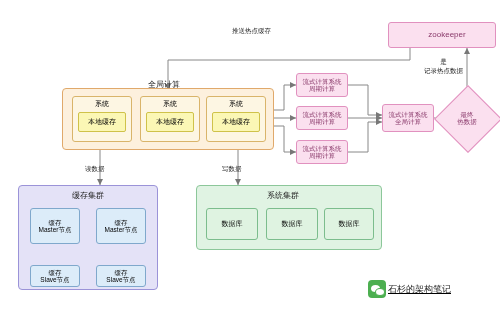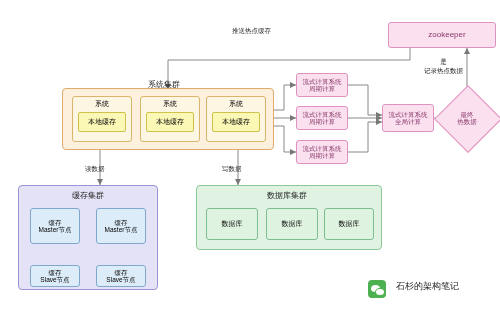--- a/index.html
+++ b/index.html
@@ -15,21 +15,21 @@
   .zk{background:#fbe0ef;border:1px solid #e191bf;border-radius:3px;}
   .pink{background:#fbe0ef;border:1px solid #e191bf;border-radius:3px;}
   .cache-cluster{background:#e4e2f7;border:1px solid #9b93d8;border-radius:4px;}
   .cache-node{background:#dcecf9;border:1px solid #7fa8cc;border-radius:3px;}
   .db-cluster{background:#e0f3e3;border:1px solid #8cc79a;border-radius:4px;}
   .db-node{background:#dff3e1;border:1px solid #7cbd8d;border-radius:3px;}
   .diamond{position:absolute;width:46px;height:46px;background:#fbe0ef;
     border:1px solid #e191bf;transform:rotate(45deg);}
   .diamond-txt{position:absolute;display:flex;align-items:center;justify-content:center;
     text-align:center;line-height:1.15;}
-  .footer{position:absolute;display:flex;align-items:flex-start;gap:10px;}
+  .footer{position:absolute;display:flex;align-items:center;gap:2px;text-decoration:underline;}
   .wechat{width:18px;height:18px;border-radius:4px;background:#4caf50;position:relative;}
   .wechat:before{content:"";position:absolute;left:3px;top:5px;width:9px;height:7px;
     border-radius:50%;background:#fff;}
   .wechat:after{content:"";position:absolute;left:7px;top:8px;width:8px;height:6px;
     border-radius:50%;background:#fff;border:1px solid #4caf50;}
 </style>
 </head>
 <body>
 
 <div id="canvas">
@@ -61,21 +61,21 @@
       <path d="M238,150 L238,185"></path>
 
       <path d="M55,245 L55,265"></path>
       <path d="M120,245 L120,265"></path>
     </g>
   </svg>
 
   <div class="box zk" style="left:388px;top:22px;width:108px;height:26px;font-size:8px;color:#8a3a6b;padding-left:10px;">zookeeper</div>
 
   <div class="box cluster-sys" style="left:62px;top:88px;width:212px;height:62px;"></div>
-  <div class="lbl" style="left:148px;top:79px;font-size:8px;">系统集群</div>
+  <div class="lbl" style="left:148px;top:79px;font-size:8px;">全局计算</div>
 
   <div class="box sys-node" style="left:72px;top:96px;width:60px;height:46px;flex-direction:column;justify-content:flex-start;padding-top:3px;">
     <span style="font-size:7px;">系统</span>
     <span class="local-cache" style="margin-top:4px;width:46px;height:18px;display:flex;align-items:center;justify-content:center;font-size:7px;">本地缓存</span>
   </div>
   <div class="box sys-node" style="left:140px;top:96px;width:60px;height:46px;flex-direction:column;justify-content:flex-start;padding-top:3px;">
     <span style="font-size:7px;">系统</span>
     <span class="local-cache" style="margin-top:4px;width:46px;height:18px;display:flex;align-items:center;justify-content:center;font-size:7px;">本地缓存</span>
   </div>
   <div class="box sys-node" style="left:206px;top:96px;width:60px;height:46px;flex-direction:column;justify-content:flex-start;padding-top:3px;">
@@ -103,21 +103,21 @@
   <div class="box cache-node" style="left:30px;top:208px;width:50px;height:36px;font-size:6.5px;white-space:pre-line;">缓存
 Master节点</div>
   <div class="box cache-node" style="left:96px;top:208px;width:50px;height:36px;font-size:6.5px;white-space:pre-line;">缓存
 Master节点</div>
   <div class="box cache-node" style="left:30px;top:265px;width:50px;height:22px;font-size:6.5px;white-space:pre-line;">缓存
 Slave节点</div>
   <div class="box cache-node" style="left:96px;top:265px;width:50px;height:22px;font-size:6.5px;white-space:pre-line;">缓存
 Slave节点</div>
 
   <div class="box db-cluster" style="left:196px;top:185px;width:186px;height:65px;"></div>
-  <div class="lbl" style="left:267px;top:190px;font-size:8px;">数据库集群</div>
+  <div class="lbl" style="left:267px;top:190px;font-size:8px;">系统集群</div>
 
   <div class="box db-node" style="left:206px;top:208px;width:52px;height:32px;font-size:7px;">数据库</div>
   <div class="box db-node" style="left:266px;top:208px;width:52px;height:32px;font-size:7px;">数据库</div>
   <div class="box db-node" style="left:324px;top:208px;width:50px;height:32px;font-size:7px;">数据库</div>
 
   <div class="lbl" style="left:232px;top:27px;font-size:6.5px;">推送热点缓存</div>
   <div class="lbl" style="left:85px;top:165px;font-size:6.5px;">读数据</div>
   <div class="lbl" style="left:222px;top:165px;font-size:6.5px;">写数据</div>
   <div class="lbl" style="left:424px;top:58px;font-size:6.5px;white-space:pre-line;text-align:center;">是
 记录热点数据</div>

